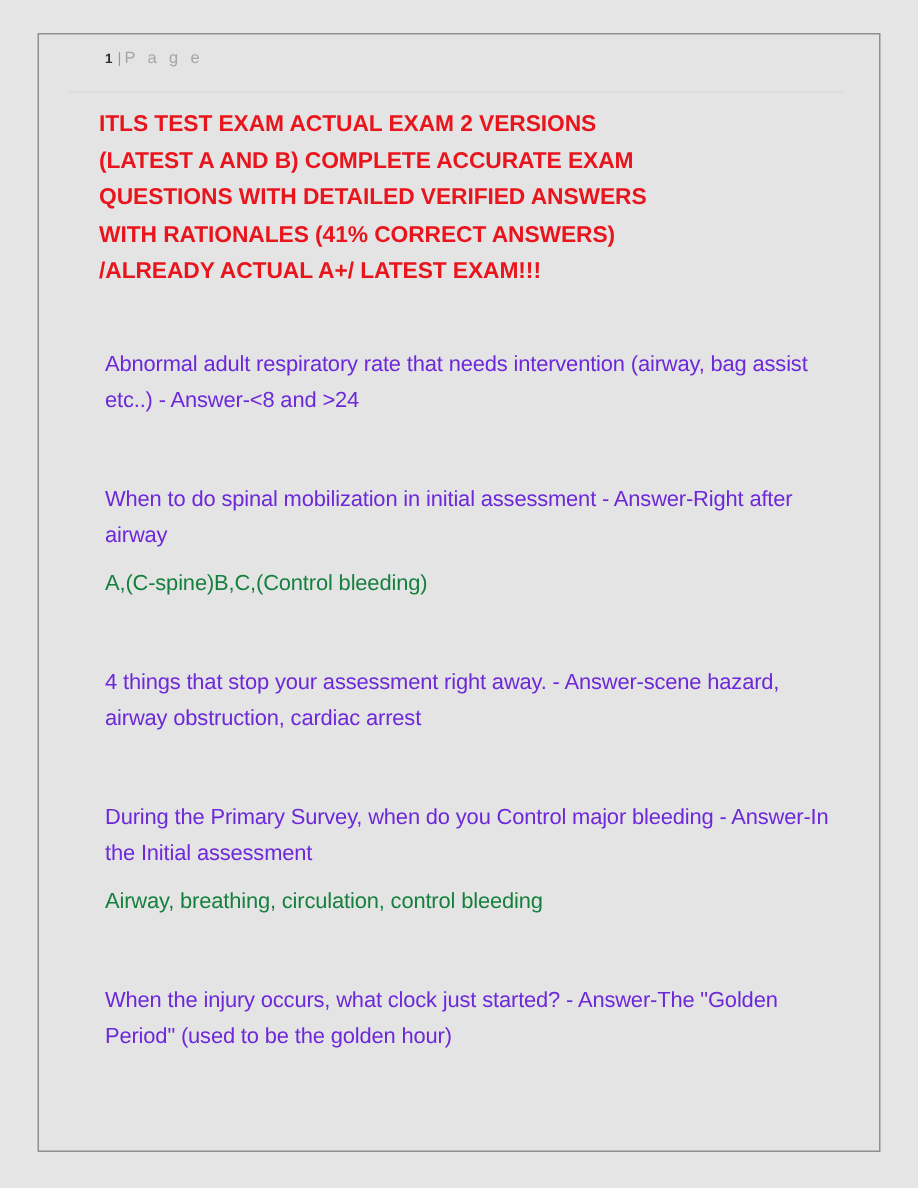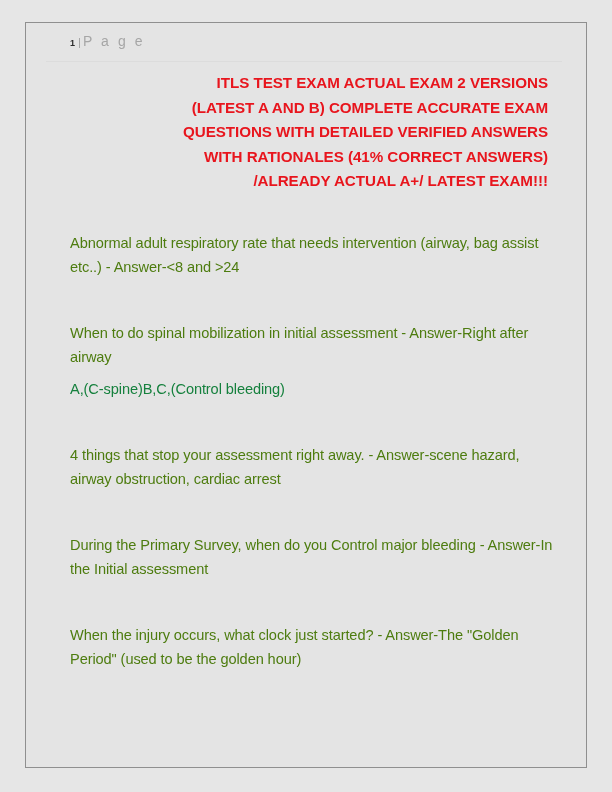--- a/index.html
+++ b/index.html
@@ -50,38 +50,38 @@
 
   .header-sep {
     color: #9a9a9a;
     margin: 0 2px 0 3px;
     font-size: 10px;
   }
 
   .header-page-word {
     color: #a6a6a6;
     letter-spacing: 2.6px;
-    font-size: 14px;
+    font-size: 11px;
   }
 
   .header-rule {
     position: absolute;
     left: 20px;
     top: 38px;
     width: 516px;
     height: 1px;
     background: #dcdcdc;
   }
 
   .doc-title {
     position: absolute;
     left: 40px;
     top: 48px;
     width: 482px;
-    text-align: right;
+    text-align: left;
     color: #e8151d;
     font-weight: bold;
     font-size: 15.2px;
     line-height: 24.5px;
     letter-spacing: -0.05px;
   }
 
   .doc-title .tl {
     display: block;
     white-space: nowrap;
@@ -96,21 +96,21 @@
 
   .qa-block {
     margin-bottom: 42px;
   }
 
   .qa-block:last-child {
     margin-bottom: 0;
   }
 
   .qa-text {
-    color: #4d7c0f;
+    color: #6d28d9;
     font-size: 14.6px;
     line-height: 24px;
     letter-spacing: -0.1px;
     margin: 0;
   }
 
   .qa-sub {
     color: #15803d;
     font-size: 14.6px;
     line-height: 24px;
@@ -151,20 +151,21 @@
       <p class="qa-text">When to do spinal mobilization in initial assessment - Answer-Right after airway</p>
       <p class="qa-sub">A,(C-spine)B,C,(Control bleeding)</p>
     </div>
 
     <div class="qa-block">
       <p class="qa-text">4 things that stop your assessment right away. - Answer-scene hazard, airway obstruction, cardiac arrest</p>
     </div>
 
     <div class="qa-block">
       <p class="qa-text">During the Primary Survey, when do you Control major bleeding - Answer-In the Initial assessment</p>
+      <p class="qa-sub">Airway, breathing, circulation, control bleeding</p>
     </div>
 
     <div class="qa-block">
       <p class="qa-text">When the injury occurs, what clock just started? - Answer-The "Golden Period" (used to be the golden hour)</p>
     </div>
 
   </div>
 </div>
 
 </body></html>

